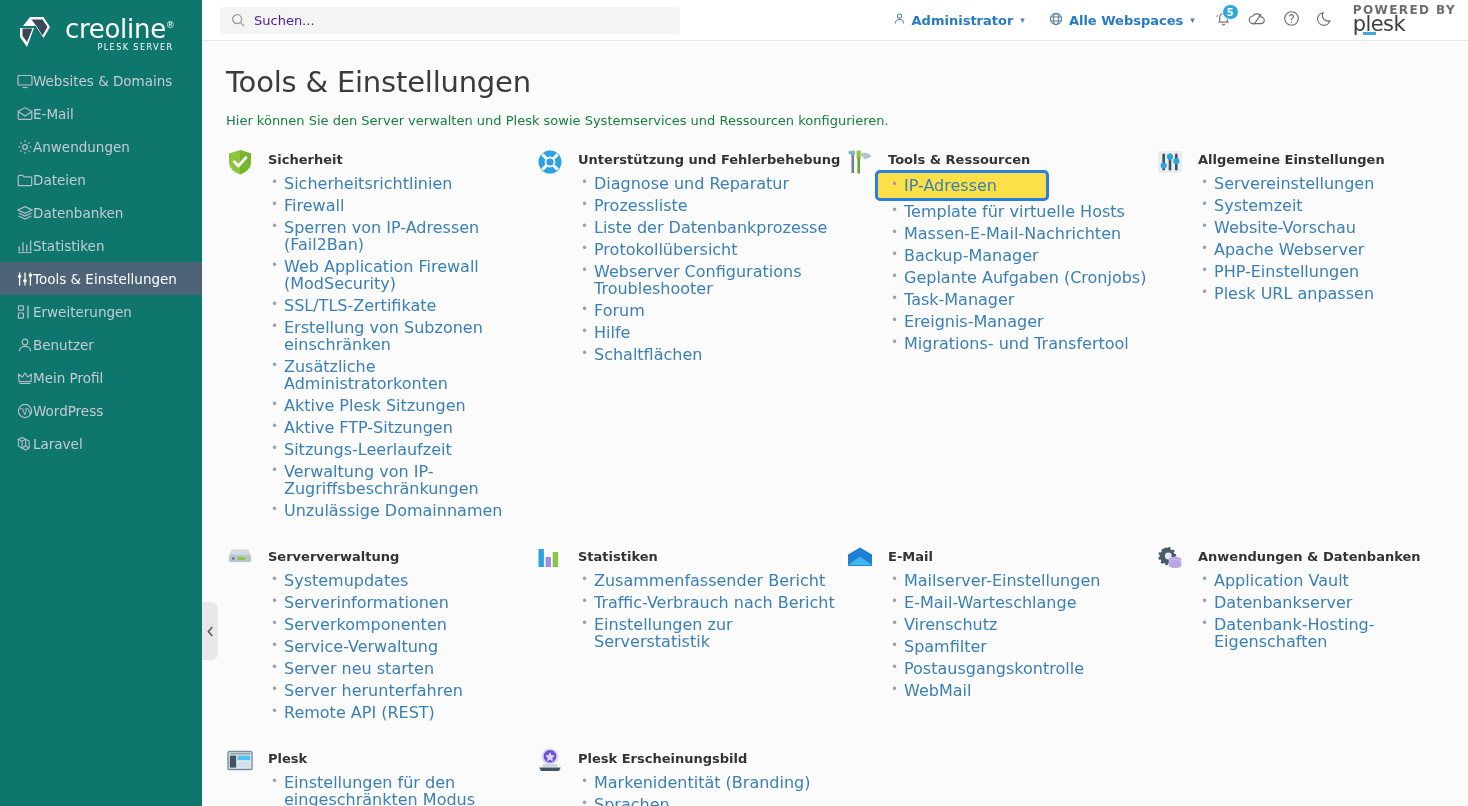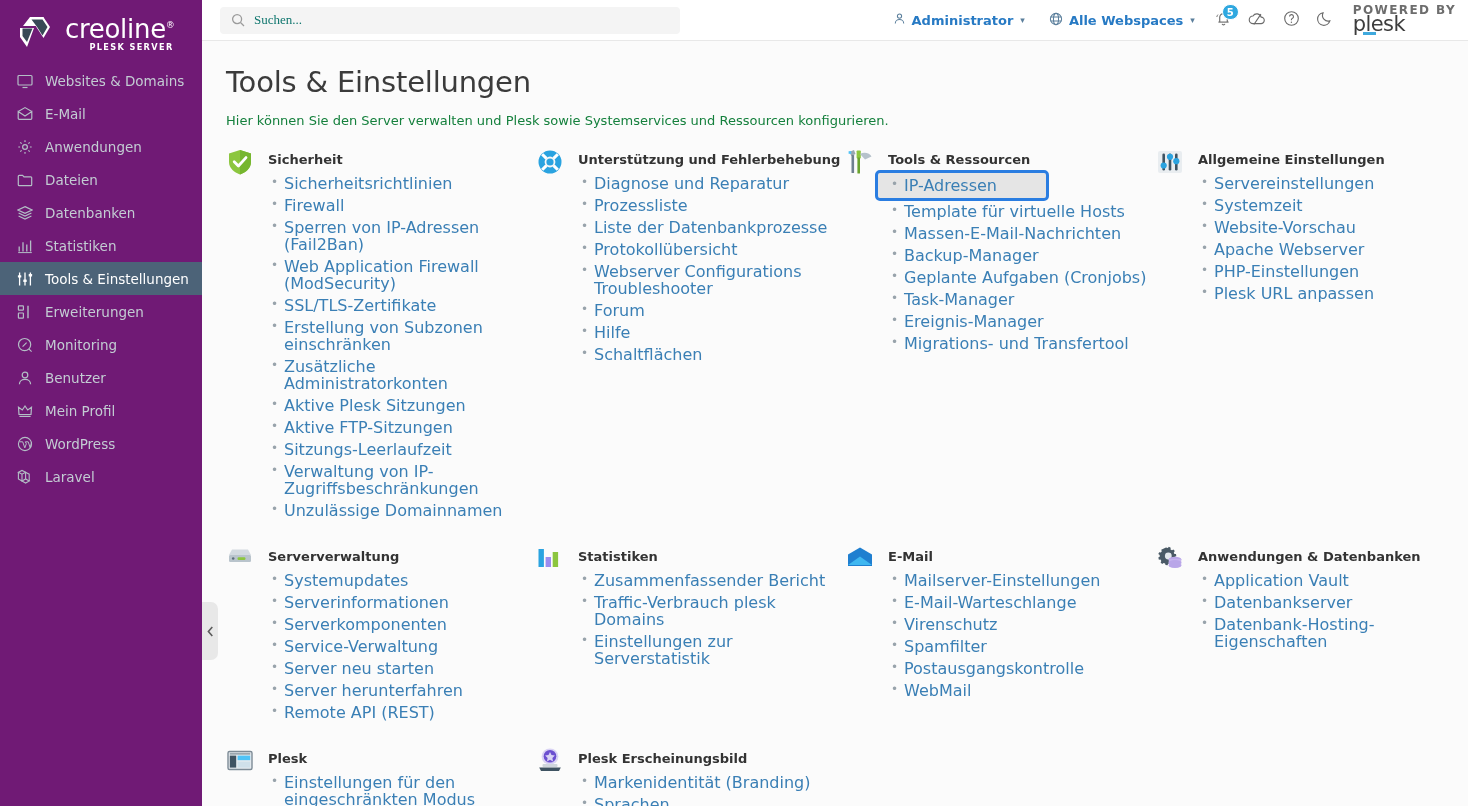--- a/index.html
+++ b/index.html
@@ -8,42 +8,42 @@
     width: 1468px; height: 806px;
     overflow: hidden;
     font-family: "DejaVu Sans", "Liberation Sans", sans-serif;
     background: #ffffff;
   }
   #app { display: flex; width: 1468px; height: 806px; position: relative; }
 
   
   .sidebar {
     width: 202px; min-width: 202px; height: 806px;
-    background: #701a75;
+    background: #0f766e;
     display: flex; flex-direction: column;
     position: relative;
   }
   .brand {
     height: 56px; display: flex; align-items: center;
     padding: 8px 0 0 18px;
   }
   .brand-mark { display: flex; align-items: flex-start; }
   .brand-text-wrap { display: flex; flex-direction: column; align-items: flex-end; margin-left: 7px; }
   .brand-name {
     color: #ffffff; font-size: 26px; letter-spacing: -0.3px;
     font-weight: 400; line-height: 26px; position: relative;
   }
   .brand-name sup { font-size: 9px; vertical-align: super; }
   .brand-sub {
     color: #ffffff; font-size: 8.2px; letter-spacing: 1.35px;
-    font-weight: 700; line-height: 10px; margin-top: 1px; margin-right: 1px;
+    font-weight: 400; line-height: 10px; margin-top: 1px; margin-right: 1px;
   }
   .nav { margin-top: 8px; }
   .nav-item {
-    display: flex; align-items: center; gap: 12px;
+    display: flex; align-items: center; gap: 0;
     height: 33px; padding-left: 16px;
     color: #c3ccd3; font-size: 13.5px;
     cursor: pointer; user-select: none;
   }
   .nav-item.active { background: #4c6378; color: #ffffff; }
   .nav-item .ic { width: 17px; height: 17px; display: flex; align-items: center; justify-content: center; flex: 0 0 17px; }
   .nav-item .ic svg { display: block; }
   .nav-label { white-space: nowrap; }
 
   .collapse-handle {
@@ -62,21 +62,21 @@
     height: 41px; min-height: 41px; background: #ffffff;
     border-bottom: 1px solid #e8e8e8;
     display: flex; align-items: center; padding: 0 12px 0 18px;
   }
   .search-box {
     width: 460px; height: 27px; background: #f4f4f4; border-radius: 4px;
     display: flex; align-items: center; gap: 9px; padding: 0 11px;
     cursor: text;
   }
   .search-box svg { display: block; flex: 0 0 auto; }
-  .search-ph { color: #0f766e; font-size: 13px; font-family: Liberation Serif, serif; }
+  .search-ph { color: #4c1d95; font-size: 13px; }
   .topbar-right { margin-left: auto; display: flex; align-items: center; gap: 0; }
   .tb-item {
     display: flex; align-items: center; gap: 6px;
     color: #277ac4; font-size: 13px; font-weight: 700;
     padding: 0 12px; cursor: pointer; white-space: nowrap;
   }
   .tb-item .caret { color: #5b7f9c; font-size: 9px; margin-left: 1px; }
   .tb-icon {
     position: relative; width: 34px; height: 34px;
     display: flex; align-items: center; justify-content: center; cursor: pointer;
@@ -113,21 +113,21 @@
     position: relative; padding-left: 16px; margin-bottom: 5px;
     font-size: 16px; line-height: 17px;
   }
   .sec-list li::before {
     content: "\2022"; position: absolute; left: 3px; top: -1px;
     color: #98a3ab; font-size: 12px;
   }
   .sec-list a { color: #3a7fb5; text-decoration: none; cursor: pointer; }
 
   li.highlighted {
-    background: #e5e5e5;
+    background: #fde047;
     outline: 3px solid #2a7de1;
     border-radius: 2px;
     margin-left: -10px; padding-left: 26px;
     padding-top: 4px; padding-bottom: 4px;
     margin-top: -2px; margin-bottom: 5px;
     width: 168px;
   }
   li.highlighted::before { left: 13px; top: 3px; }
 </style>
 </head>
@@ -229,30 +229,20 @@
         <span class="ic">
           <svg width="16" height="16" viewBox="0 0 16 16" fill="none" stroke="#b3bec6" stroke-width="1.2">
             <rect x="1.4" y="1.8" width="5" height="4.4" rx="0.6"></rect>
             <rect x="1.4" y="9" width="5" height="5.2" rx="0.6"></rect>
             <path d="M11 1.8v12.4" stroke-width="1.4"></path>
           </svg>
         </span>
         <span class="nav-label">Erweiterungen</span>
       </div>
 
-      <div class="nav-item">
-        <span class="ic">
-          <svg width="16" height="16" viewBox="0 0 16 16" fill="none" stroke="#b3bec6" stroke-width="1.2">
-            <circle cx="7.6" cy="7.6" r="6.1"></circle>
-              <path d="M5.6 9.6 L9.6 5.6"></path>
-              <path d="M11.8 11.8 L14.6 14.6"></path>
-          </svg>
-        </span>
-        <span class="nav-label">Monitoring</span>
-      </div>
 
       <div class="nav-item">
         <span class="ic">
           <svg width="16" height="16" viewBox="0 0 16 16" fill="none" stroke="#b3bec6" stroke-width="1.2">
             <circle cx="8" cy="5" r="2.8"></circle>
               <path d="M2.4 14.3c0-3.1 2.5-5 5.6-5s5.6 1.9 5.6 5"></path>
           </svg>
         </span>
         <span class="nav-label">Benutzer</span>
       </div>
@@ -532,21 +522,21 @@
               <span class="sec-icon">
                 <svg width="28" height="28" viewBox="0 0 28 28">
                   <rect x="2.5" y="4" width="5.4" height="18" fill="#2aa3e0"></rect>
                   <rect x="9.6" y="12" width="5.4" height="10" fill="#9b8cf0"></rect>
                   <rect x="16.7" y="7" width="5.4" height="15" fill="#8cc63f"></rect>
                 </svg>
               </span>
               <div class="sec-title">Statistiken</div>
               <ul class="sec-list">
                 <li><a>Zusammenfassender Bericht</a></li>
-                <li><a>Traffic-Verbrauch plesk Domains</a></li>
+                <li><a>Traffic-Verbrauch nach Bericht</a></li>
                 <li><a>Einstellungen zur Serverstatistik</a></li>
               </ul>
             </div>
           </div>
 
           <div class="col">
             <div class="section">
               <span class="sec-icon">
                 <svg width="28" height="28" viewBox="0 0 28 28">
                   <path d="M2 20 V9.5 L14 2.5 L26 9.5 V20 Z" fill="#1f7fd0"></path>

